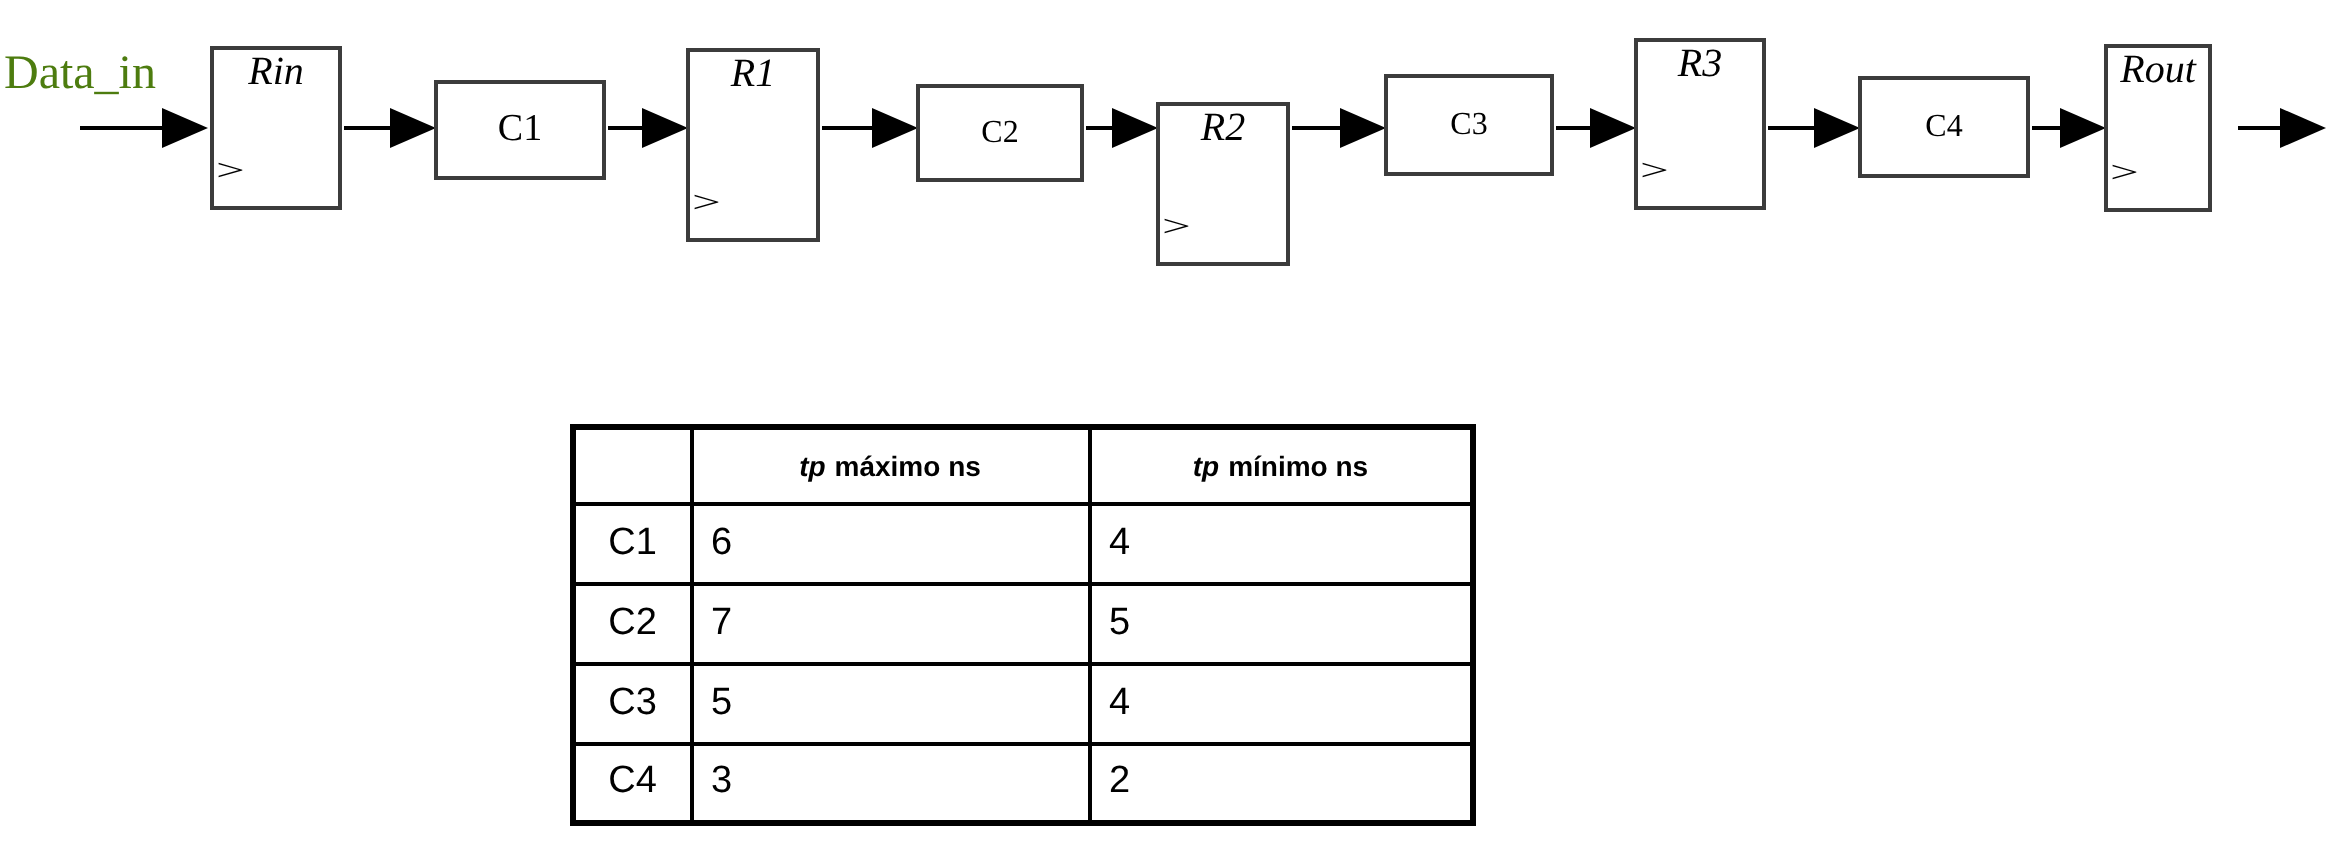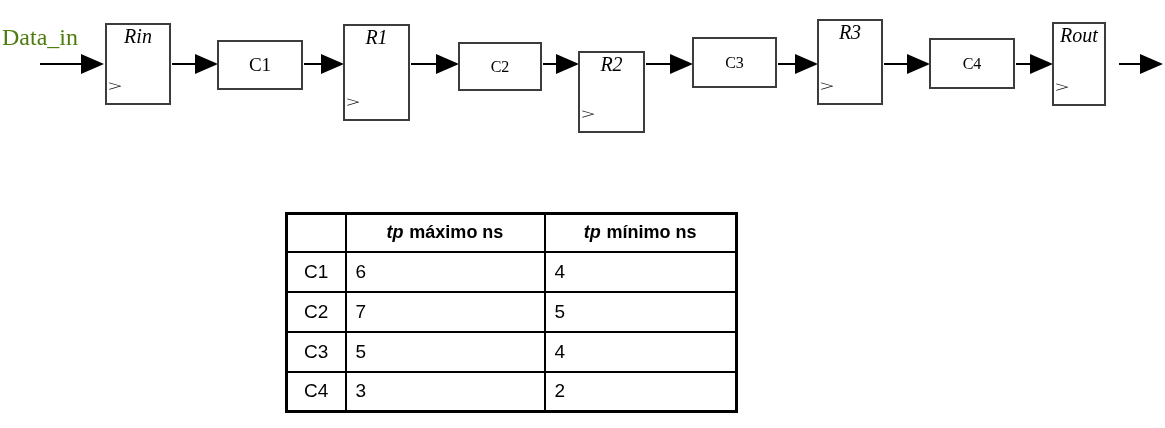--- a/index.html
+++ b/index.html
@@ -79,21 +79,21 @@
     border: 3px solid #000;
     font-family: "Liberation Sans", "DejaVu Sans", sans-serif;
     color: #000;
     table-layout: fixed;
   }
   .tptable th, .tptable td {
     border: 2px solid #000;
     box-sizing: border-box;
     vertical-align: middle;
   }
-  .tptable th { height: 38px; font-size: 18px; font-weight: bold; text-align: center; }
+  .tptable th { height: 38px; font-size: 14px; font-weight: bold; text-align: center; }
   .tptable td { height: 40px; font-size: 19px; }
   .col-name  { width: 59px; }
   .col-max   { width: 199px; }
   .col-min   { width: 192px; }
   .cell-label { text-align: center; }
   .cell-val   { text-align: left; padding-left: 9px; }
   .hdr-it   { font-style: italic; font-weight: bold; }
   .hdr-rest { margin-left: 0.32em; }
 </style>
 </head>

